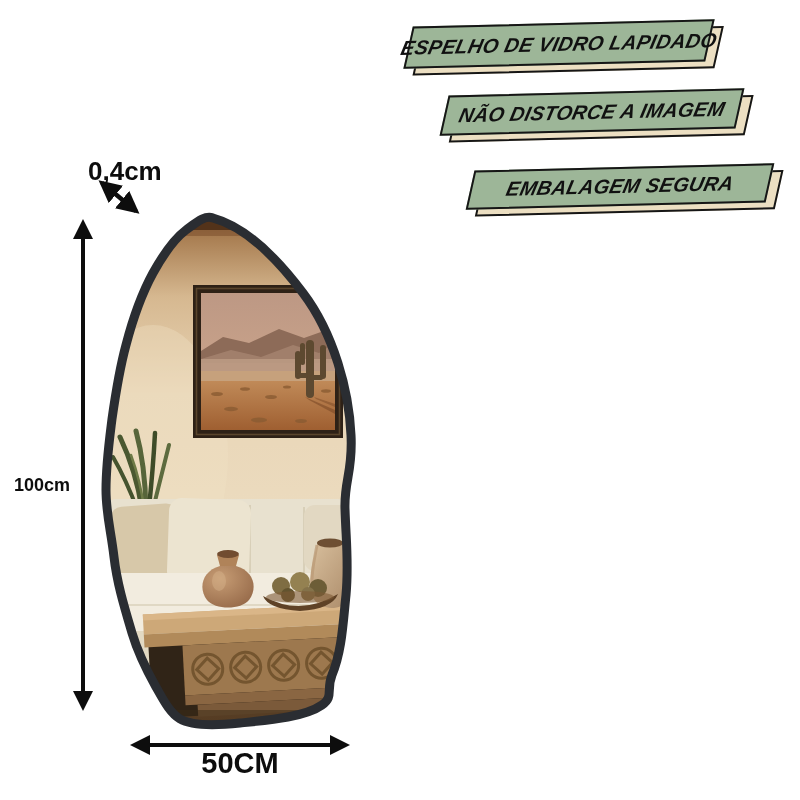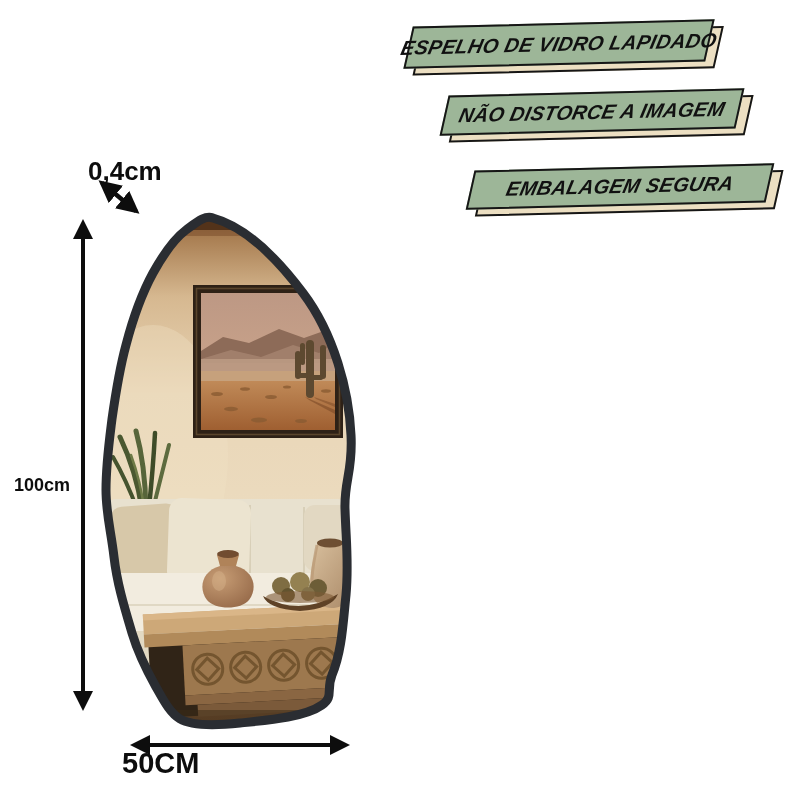--- a/index.html
+++ b/index.html
@@ -15,21 +15,21 @@
   .banner .face span { font-style:italic; font-weight:700; font-size:20px; color:#111;
                        letter-spacing:.3px; white-space:nowrap; }
   .b1 { left:408px; top:23px;  width:302px; height:42px; }
   .b2 { left:444px; top:92px;  width:296px; height:40px; }
   .b3 { left:470px; top:167px; width:300px; height:39px; }
 
   
   .dim-label { position:absolute; font-weight:700; color:#0d0d0d; }
   .thickness { left:88px;  top:156px; font-size:26px; }
   .height    { left:4px;   top:475px; font-size:18px;margin-left:10px; }
-  .width     { left:122px; top:747px; width:236px; font-size:29px; }
+  .width     { left:122px; top:747px; width:236px; text-align:center; font-size:29px; }
 
   .arrow-svg, .mirror-svg { position:absolute; }
   .diag-arrow { left:92px;  top:174px; }
   .v-arrow    { left:69px;  top:211px; }
   .h-arrow    { left:120px; top:731px; }
   .mirror-svg { left:98px;  top:205px; }
 </style>
 </head>
 <body>
 

